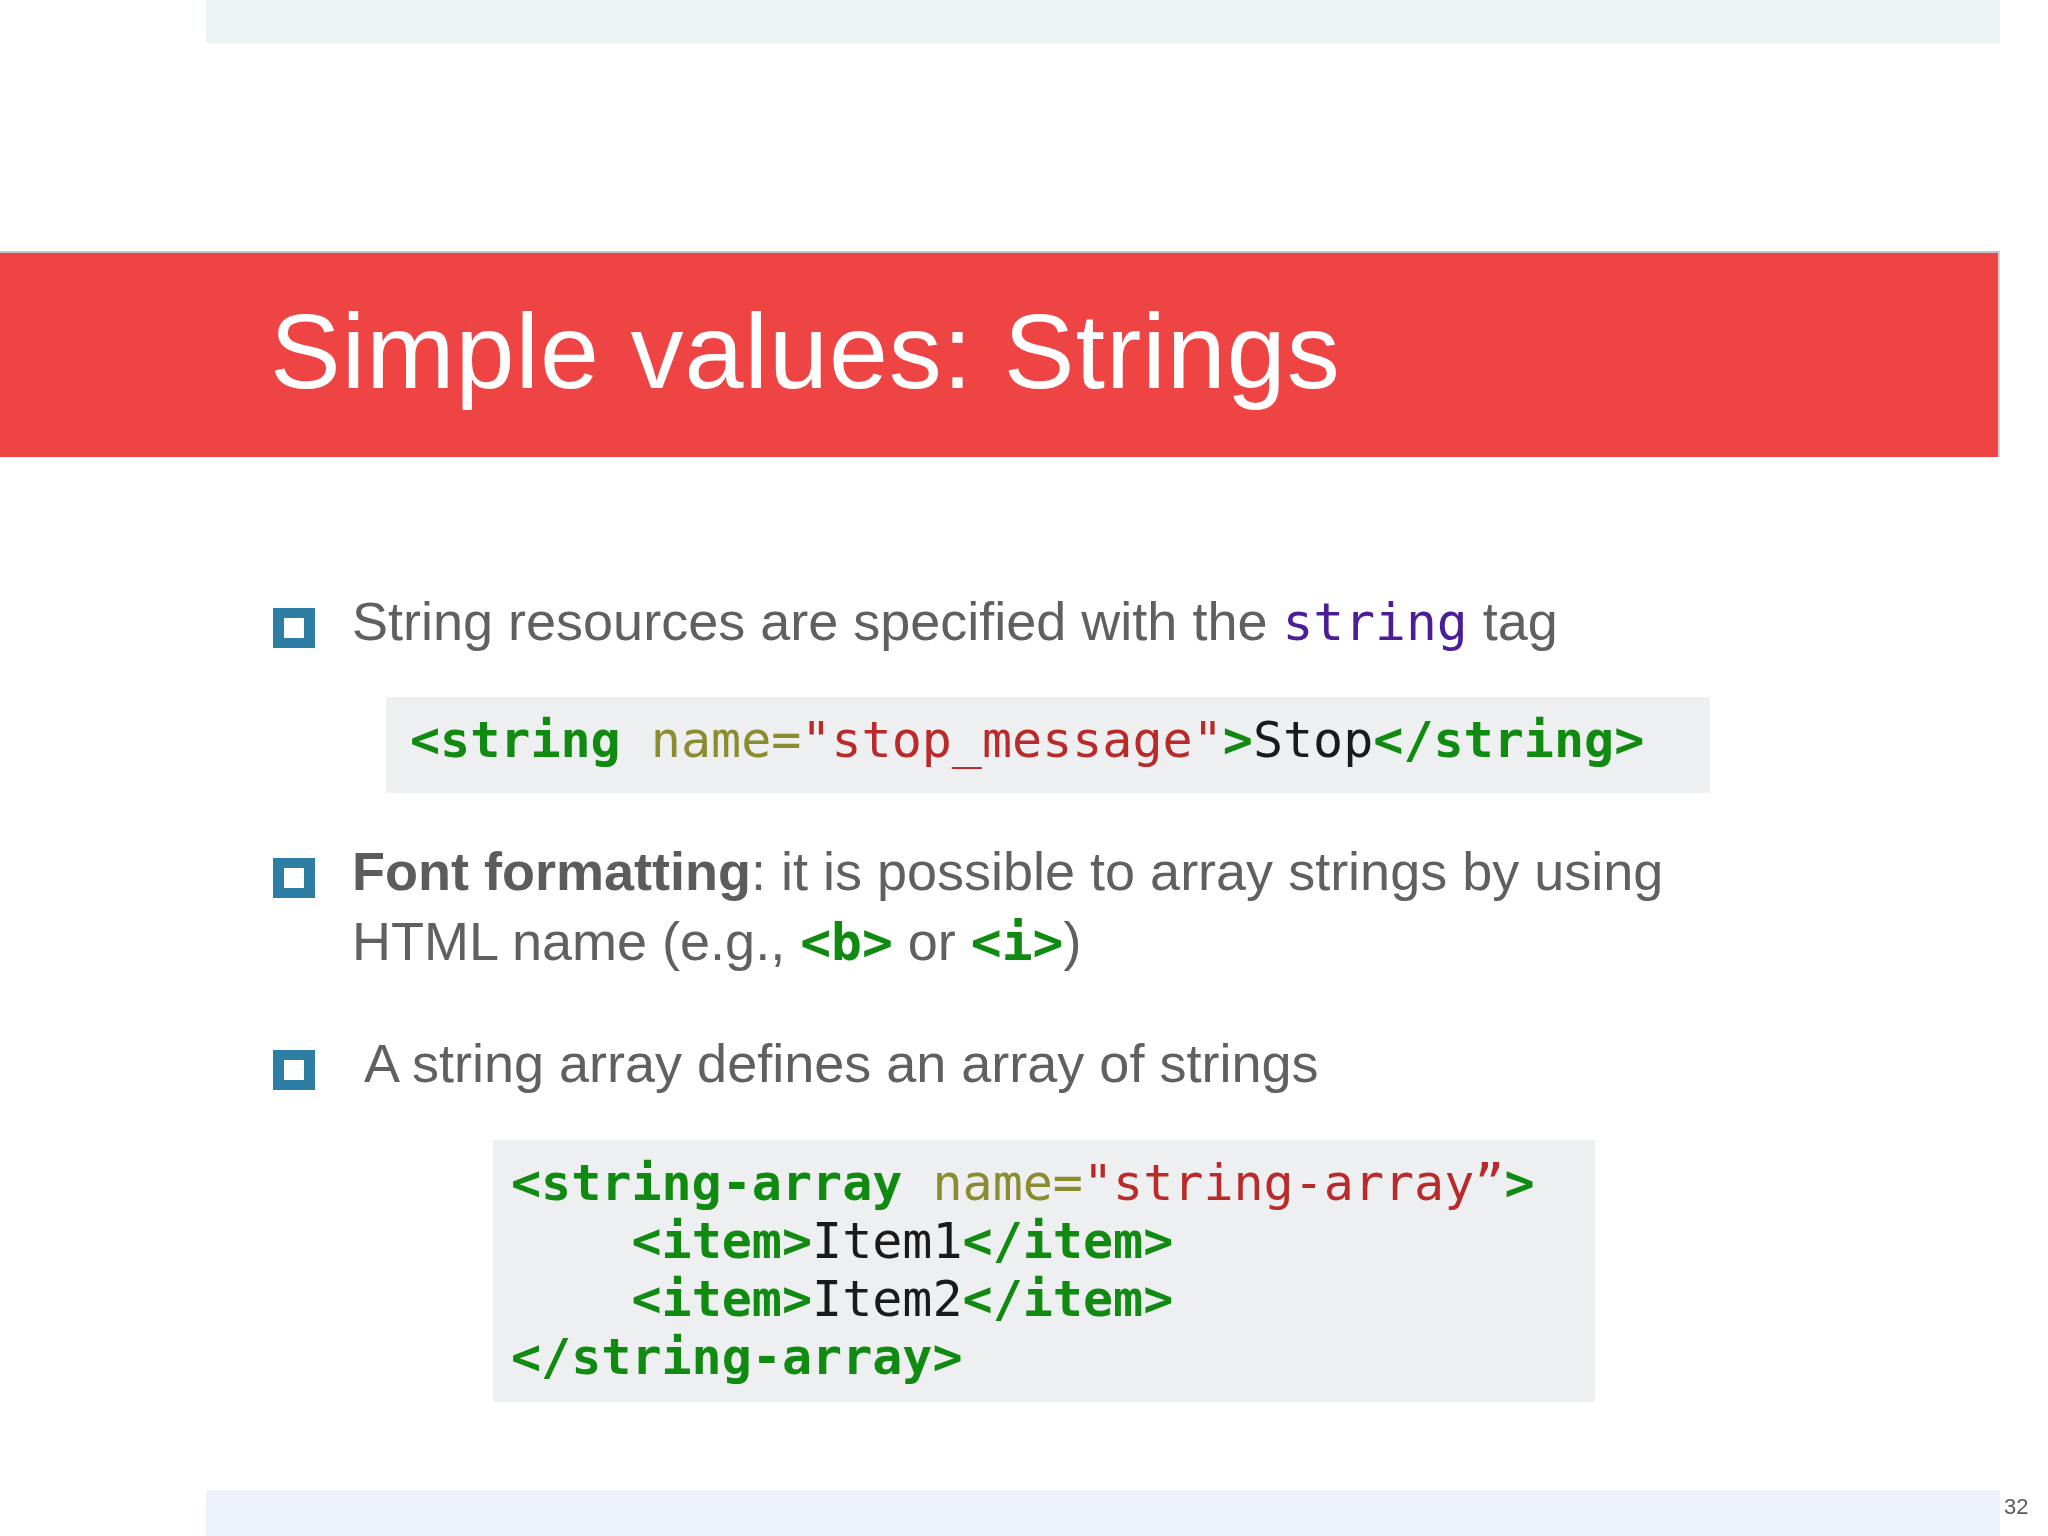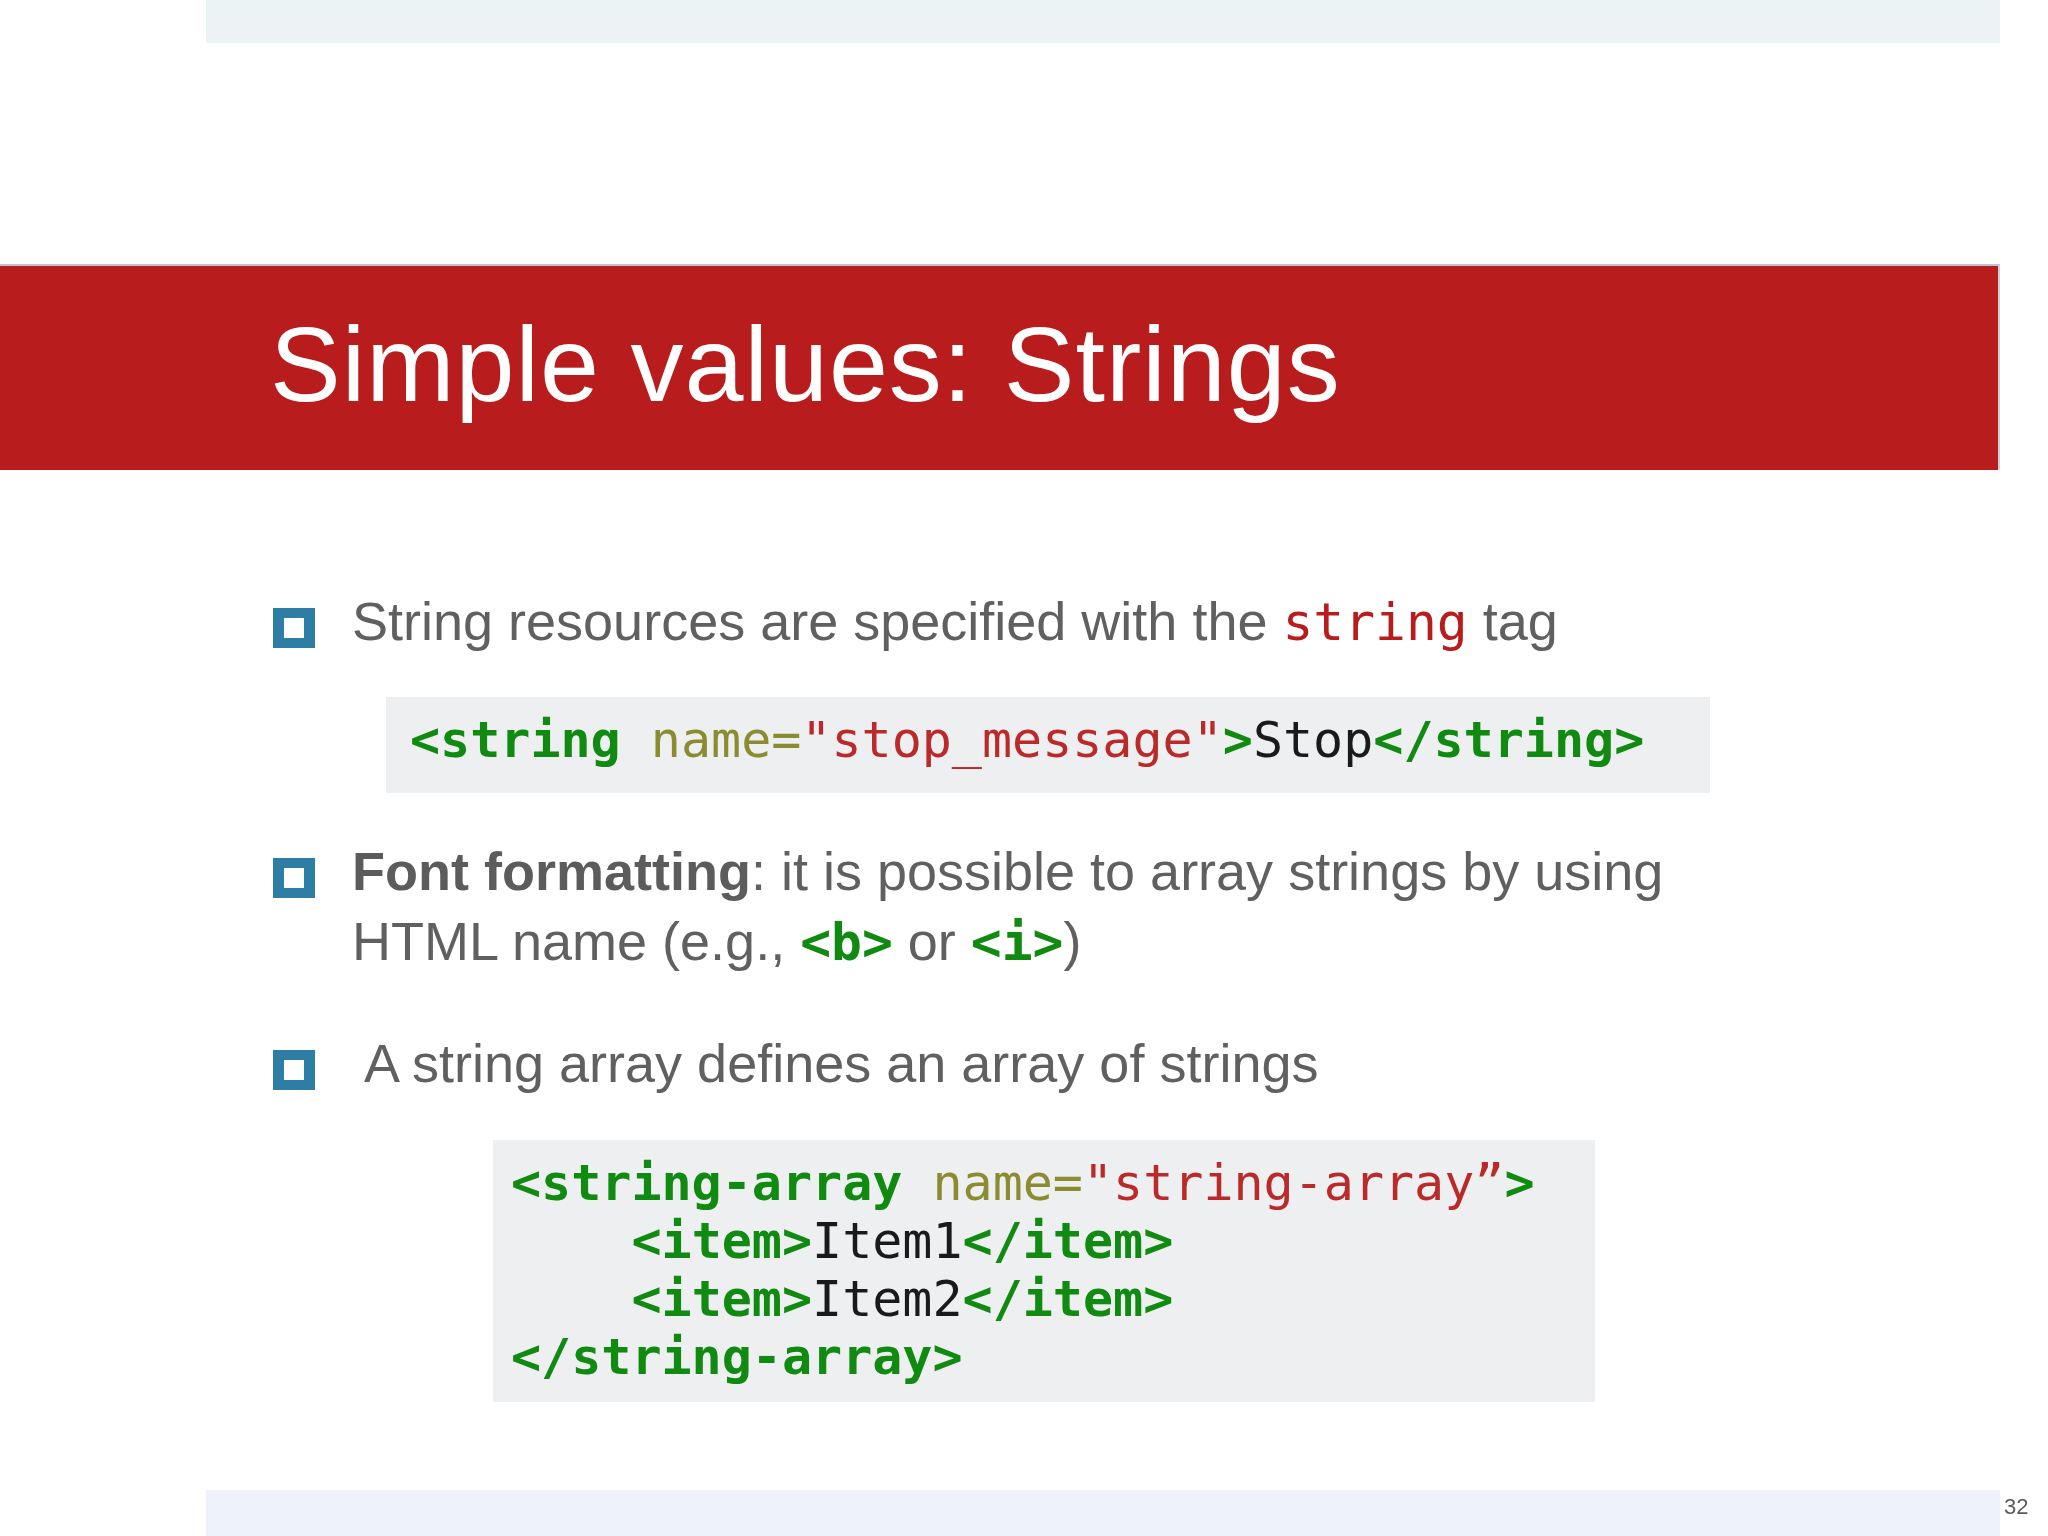--- a/index.html
+++ b/index.html
@@ -15,24 +15,23 @@
     position:absolute;left:206px;top:0;width:1794px;height:43px;
     background:#ecf3f5;
   }
   .bottom-strip{
     position:absolute;left:206px;top:1490px;width:1794px;height:46px;
     background:#edf2fb;
   }
   
   .title-band{
     position:absolute;left:0;top:251px;width:1998px;height:204px;
-    background:#b91c1c;
+    background:#ef4444;
     border-top:2px solid #bcc5cc;
     border-right:2px solid #ccd4d9;
-    margin-top:13px;
   }
   .title-band h1{
     position:absolute;left:270px;top:40px;margin:0;
     font-size:106px;line-height:117px;font-weight:400;
     letter-spacing:1px;color:#ffffff;
   }
   
   .bullet-row{
     position:absolute;left:273px;
     display:flex;align-items:flex-start;
@@ -43,21 +42,21 @@
     background:#2e7da5;position:relative;
   }
   .bullet-sq::after{
     content:"";position:absolute;left:11px;top:10px;width:20px;height:20px;
     background:#ffffff;
   }
   .bullet-text{margin:0;}
   .bullet-text .b{font-weight:bold;color:#5c5c5c;}
   .mono-inline{
     font-family:"DejaVu Sans Mono","Liberation Mono",monospace;
-    font-size:0.95em;color:#b91c1c;
+    font-size:0.95em;color:#4c1d95;
   }
   .mono-inline.green{color:#118a11;font-weight:bold;}
   
   .code-block{
     position:absolute;background:#edeff0;
     font-family:"DejaVu Sans Mono","Liberation Mono",monospace;
     font-size:50px;line-height:58px;color:#1a1a1a;
     white-space:pre;
   }
   .code1{left:386px;top:697px;width:1300px;height:82px;padding:14px 0 0 24px;box-sizing:content-box;}

